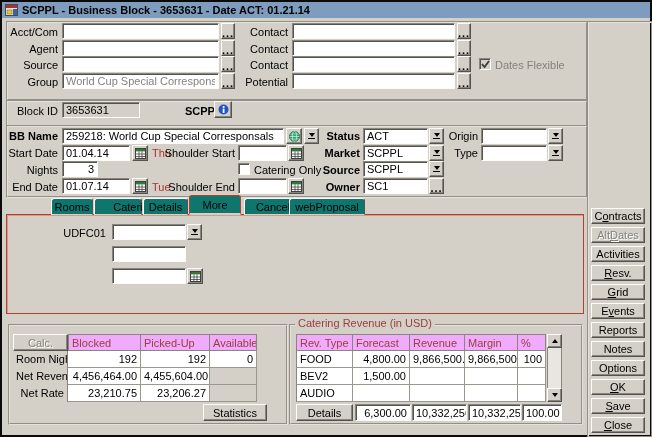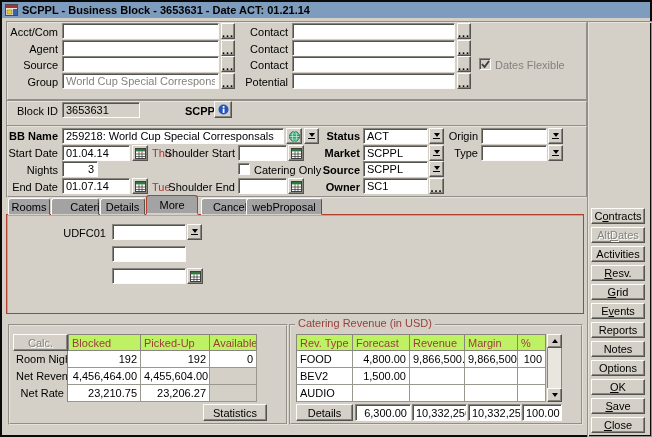--- a/index.html
+++ b/index.html
@@ -35,33 +35,33 @@
   .cb svg{visibility:hidden;}
   .cb.checked svg{visibility:visible;}
   
   .dots{font-weight:bold;letter-spacing:1px;line-height:6px;align-self:flex-end;padding-bottom:2px;}
   .dd-glyph{display:flex;flex-direction:column;align-items:center;}
   .dd-glyph .tri{width:0;height:0;border-left:3px solid transparent;border-right:3px solid transparent;border-top:4px solid #000;}
   .dd-glyph .bar{width:7px;height:1px;background:#000;margin-top:1px;}
   .tri-up{width:0;height:0;border-left:3px solid transparent;border-right:3px solid transparent;border-bottom:4px solid #000;}
   .tri-dn{width:0;height:0;border-left:3px solid transparent;border-right:3px solid transparent;border-top:4px solid #000;}
   
-  .tab{position:absolute;top:198px;height:17px;background:#a3a3a3;border:1px solid;
+  .tab{position:absolute;top:198px;height:17px;background:#0f766e;border:1px solid;
     border-color:#fdfcfa #55534e #d4d0c8 #fdfcfa;border-radius:3px 3px 0 0;box-sizing:border-box;
-    display:flex;align-items:center;justify-content:center;cursor:pointer;z-index:2;}
+    display:flex;align-items:center;justify-content:center;cursor:pointer;z-index:2;margin-left:43px;}
   .tab.active{top:195px;height:20px;border:1px solid #b2402f;border-bottom:2px solid #d4d0c8;z-index:6;}
   .more-panel{position:absolute;left:6px;top:214px;width:578px;height:100px;background:#d4d0c8;
     border:1px solid #b2402f;box-shadow:inset 1px 1px 0 rgba(214,108,88,.55);box-sizing:border-box;z-index:1;}
   
   .fs{position:absolute;border:2px groove #e6e2da;}
   .fs-legend{position:absolute;background:#d4d0c8;padding:0 3px;z-index:3;white-space:nowrap;}
   
   .grid{position:absolute;display:grid;grid-auto-rows:17px;}
   .gcell{box-sizing:border-box;padding:1px 3px;line-height:14px;white-space:nowrap;overflow:hidden;}
-  .ghead{background:#bef264;color:#99403c;border-right:1px solid #87857e;border-bottom:1px solid #87857e;border-top:1px solid #87857e;}
+  .ghead{background:#f0abfc;color:#99403c;border-right:1px solid #87857e;border-bottom:1px solid #87857e;border-top:1px solid #87857e;}
   .gdata{background:#fff;border-right:1px solid #9a978f;border-bottom:1px solid #9a978f;}
   .gdata.graycell{background:#d4d0c8;}
   .glabel{text-align:right;border-right:1px solid #87857e;}
   .bl{border-left:1px solid #87857e;}
   .num{text-align:right;direction:rtl;unicode-bidi:plaintext;}
   
   .sb-track{position:absolute;background:#e9e6df;border:1px solid #87857e;box-sizing:border-box;}
   
   .side-btn{position:absolute;left:591px;width:54px;height:16px;}
   .side-btn u{text-underline-offset:1px;}

